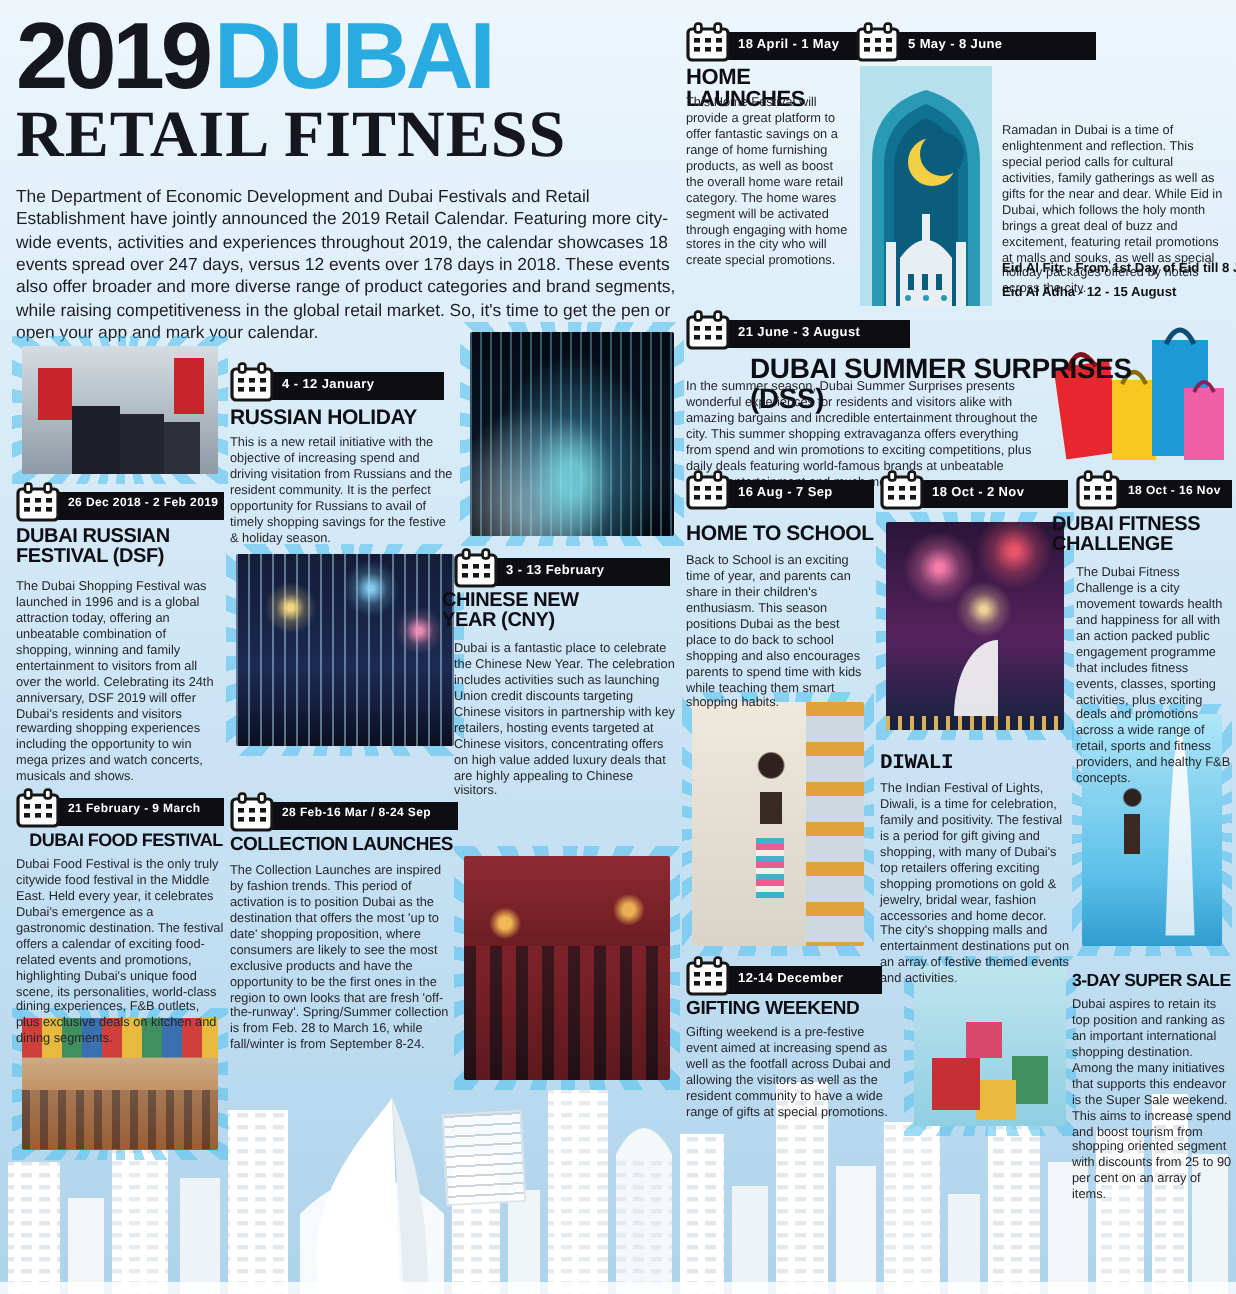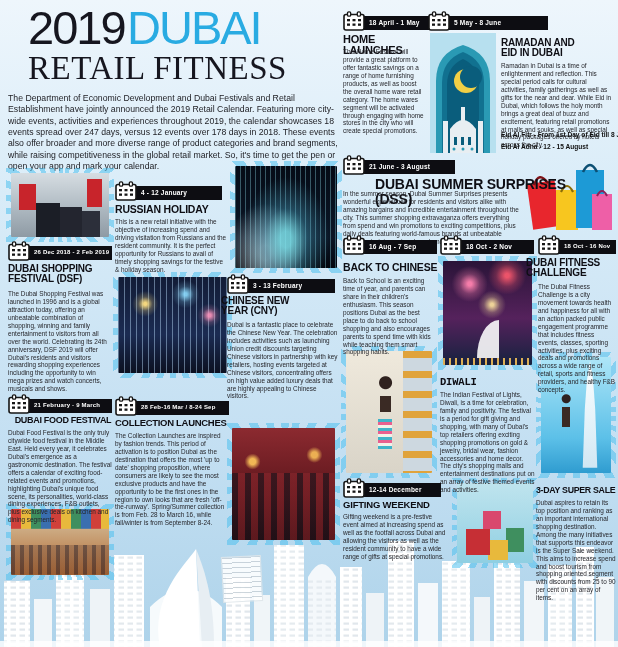--- a/index.html
+++ b/index.html
@@ -1,20 +1,20 @@
 <!DOCTYPE html>
 <html><head>
 <meta charset="utf-8">
 <style>
   html,body{margin:0;padding:0;background:#9fc6e0;}
   .poster{position:relative;width:618px;height:647px;overflow:hidden;
     background:linear-gradient(180deg,#eef6fc 0%,#d9ecf8 30%,#c3dff2 70%,#aed3ea 100%);
     font-family:"Liberation Sans",sans-serif;color:#1b1b22;}
   
-  .bigtitle{position:absolute;left:8px;top:6px;width:332px;line-height:.95;letter-spacing:-2px;font-weight:normal;margin-left:20px;}
+  .bigtitle{position:absolute;left:8px;top:6px;width:332px;line-height:.95;letter-spacing:-2px;font-weight:bold;}
   .bigtitle .yr{font-size:47px;color:#16161f;}
   .bigtitle .city{font-size:47px;color:#29abe2;}
   .bigtitle .line2{display:block;font-family:"Liberation Serif",serif;font-size:33px;letter-spacing:.5px;color:#16161f;margin-top:2px;}
   .intro{position:absolute;left:8px;top:93px;width:332px;font-size:8.7px;line-height:1.3;color:#1d1d22;font-weight:500;}
   .datebar{position:absolute;height:14px;z-index:3;}
   .cal{position:absolute;left:-2px;top:-5px;width:22px;height:20px;z-index:2;}
   .bar{display:block;margin-left:8px;background:#0d0d12;color:#ffffff;font-size:6.5px;font-weight:bold;
        padding:3px 4px 3px 16px;letter-spacing:.2px;white-space:nowrap;box-sizing:border-box;height:14px;}
   .ctitle{position:absolute;font-weight:bold;color:#0e0e14;line-height:1.04;letter-spacing:-.2px;white-space:pre-line;z-index:3;}
   .cbody{position:absolute;font-size:6.4px;line-height:1.24;color:#26262b;z-index:3;}
@@ -149,22 +149,20 @@
           <rect x="31" y="104" width="3" height="8"></rect>
           <rect x="38" y="104" width="3" height="8"></rect>
         </g>
       <g fill="#2a9ab4">
           <circle cx="24" cy="116" r="1.5"></circle>
           <circle cx="33" cy="116" r="1.5"></circle>
           <circle cx="42" cy="116" r="1.5"></circle>
         </g>
     </svg>
   </div>
-  <div class="ctitle" style="left:501px;top:38px;width:112px;font-size:10px;">RAMADAN AND
-EID IN DUBAI</div>
   <div class="cbody" style="left:501px;top:62px;width:112px;">Ramadan in Dubai is a time of enlightenment and reflection. This special period calls for cultural activities, family gatherings as well as gifts for the near and dear. While Eid in Dubai, which follows the holy month brings a great deal of buzz and excitement, featuring retail promotions at malls and souks, as well as special holiday packages offered by hotels across the city.</div>
   <div class="cnote" style="left:501px;top:131px;">Eid Al Fitr - From 1st Day of Eid till 8 June</div>
   <div class="cnote" style="left:501px;top:143px;">Eid Al Adha - 12 - 15 August</div>
 
   <div class="datebar" style="left:345px;top:160px;width:110px;">
     <span class="cal"><svg width="22" height="20" viewBox="0 0 22 20">
           <rect x="1" y="3.5" width="20" height="15.5" rx="2" fill="#fff" stroke="#161616" stroke-width="1.6"></rect>
           <rect x="4.5" y="0.8" width="3.2" height="4.4" rx="1.3" fill="#fff" stroke="#161616" stroke-width="1.3"></rect>
           <rect x="14.3" y="0.8" width="3.2" height="4.4" rx="1.3" fill="#fff" stroke="#161616" stroke-width="1.3"></rect>
           <g fill="#161616">
@@ -229,21 +227,21 @@
             <rect x="4" y="8" width="3" height="2.3"></rect>
             <rect x="9.5" y="8" width="3" height="2.3"></rect>
             <rect x="15" y="8" width="3" height="2.3"></rect>
             <rect x="4" y="12.5" width="3" height="2.3"></rect>
             <rect x="9.5" y="12.5" width="3" height="2.3"></rect>
             <rect x="15" y="12.5" width="3" height="2.3"></rect>
           </g>
         </svg></span>
     <span class="bar" style="width:94px;font-size:6px;">26 Dec 2018 - 2 Feb 2019</span>
   </div>
-  <div class="ctitle" style="left:8px;top:264px;width:110px;font-size:10px;">DUBAI SHOPPING
+  <div class="ctitle" style="left:8px;top:264px;width:110px;font-size:10px;">DUBAI RUSSIAN
 FESTIVAL (DSF)</div>
   <div class="cbody" style="left:8px;top:290px;width:104px;">The Dubai Shopping Festival was launched in 1996 and is a global attraction today, offering an unbeatable combination of shopping, winning and family entertainment to visitors from all over the world. Celebrating its 24th anniversary, DSF 2019 will offer Dubai's residents and visitors rewarding shopping experiences including the opportunity to win mega prizes and watch concerts, musicals and shows.</div>
 
   <div class="datebar" style="left:10px;top:399px;width:102px;">
     <span class="cal"><svg width="22" height="20" viewBox="0 0 22 20">
           <rect x="1" y="3.5" width="20" height="15.5" rx="2" fill="#fff" stroke="#161616" stroke-width="1.6"></rect>
           <rect x="4.5" y="0.8" width="3.2" height="4.4" rx="1.3" fill="#fff" stroke="#161616" stroke-width="1.3"></rect>
           <rect x="14.3" y="0.8" width="3.2" height="4.4" rx="1.3" fill="#fff" stroke="#161616" stroke-width="1.3"></rect>
           <g fill="#161616">
             <rect x="4" y="8" width="3" height="2.3"></rect>
@@ -316,21 +314,21 @@
             <rect x="4" y="8" width="3" height="2.3"></rect>
             <rect x="9.5" y="8" width="3" height="2.3"></rect>
             <rect x="15" y="8" width="3" height="2.3"></rect>
             <rect x="4" y="12.5" width="3" height="2.3"></rect>
             <rect x="9.5" y="12.5" width="3" height="2.3"></rect>
             <rect x="15" y="12.5" width="3" height="2.3"></rect>
           </g>
         </svg></span>
     <span class="bar" style="width:84px;">16 Aug - 7 Sep</span>
   </div>
-  <div class="ctitle" style="left:343px;top:262px;width:96px;font-size:10.5px;">BACK TO CHINESE</div>
+  <div class="ctitle" style="left:343px;top:262px;width:96px;font-size:10.5px;">HOME TO SCHOOL</div>
   <div class="cbody" style="left:343px;top:277px;width:92px;">Back to School is an exciting time of year, and parents can share in their children's enthusiasm. This season positions Dubai as the best place to do back to school shopping and also encourages parents to spend time with kids while teaching them smart shopping habits.</div>
   <div class="burst" style="left:341px;top:346px;width:96px;height:132px;">
     <div class="photo ph-bts"></div>
   </div>
 
   <div class="datebar" style="left:442px;top:240px;width:92px;">
     <span class="cal"><svg width="22" height="20" viewBox="0 0 22 20">
           <rect x="1" y="3.5" width="20" height="15.5" rx="2" fill="#fff" stroke="#161616" stroke-width="1.6"></rect>
           <rect x="4.5" y="0.8" width="3.2" height="4.4" rx="1.3" fill="#fff" stroke="#161616" stroke-width="1.3"></rect>
           <rect x="14.3" y="0.8" width="3.2" height="4.4" rx="1.3" fill="#fff" stroke="#161616" stroke-width="1.3"></rect>

